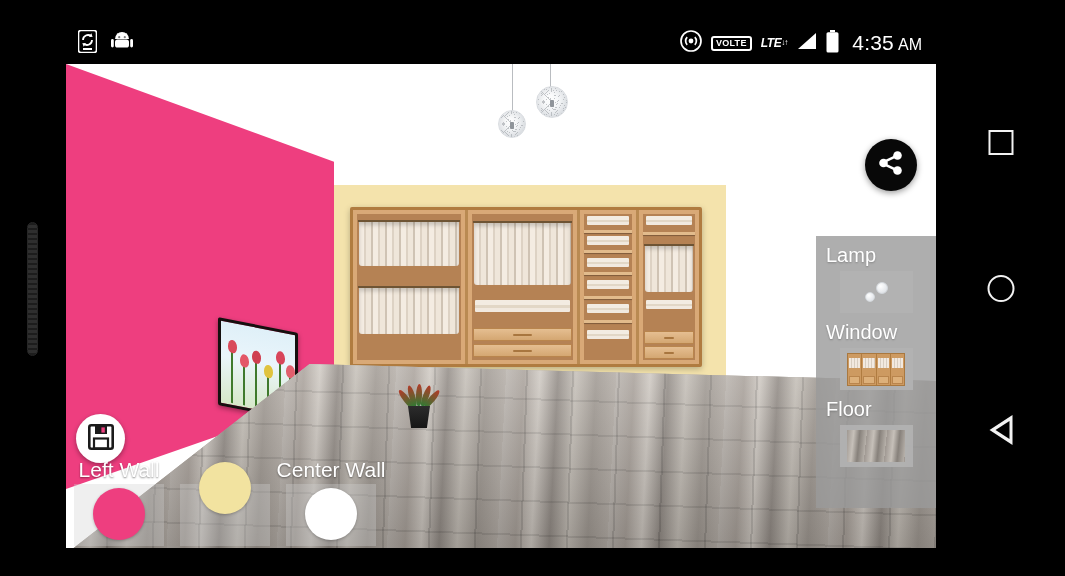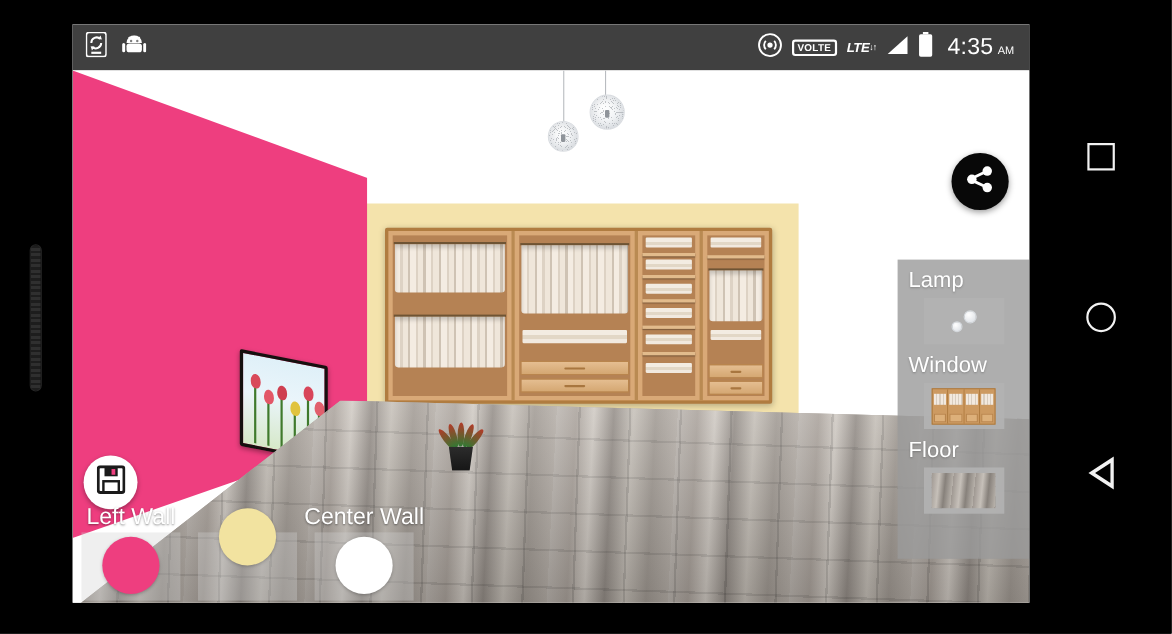--- a/index.html
+++ b/index.html
@@ -34,42 +34,42 @@
     left: 66px; top: 22px;
     width: 870px; height: 526px;
     background: #fff;
     overflow: hidden;
   }
 
   
   #statusbar {
     position: absolute; left: 0; top: 0;
     width: 100%; height: 42px;
-    background: #404040;
+    background: #000000;
     display: flex; align-items: center;
     padding: 0 14px 0 12px;
     color: #fff;
   }
   .sb-left { display: flex; align-items: center; gap: 14px; }
   .sb-right { display: flex; align-items: center; gap: 9px; margin-left: auto; }
 
   .ic { display: block; }
 
   .volte-badge {
     border: 2px solid #fff; border-radius: 3px;
     font-size: 9px; font-weight: bold; letter-spacing: .3px;
     padding: 1px 3px; line-height: 1; color: #fff;
   }
   .lte-wrap { display: flex; flex-direction: row; align-items: center; line-height: 1; font-style: italic; }
   .lte-txt { font-size: 12px; font-weight: bold; letter-spacing: -.4px; }
   .lte-arrows { font-size: 8px; letter-spacing: -1px; margin-top: -1px; }
 
   #clock { display: flex; align-items: baseline; gap: 4px; margin-left: 4px; }
   #clock .time { font-size: 21px; letter-spacing: .2px; }
-  #clock .ampm { font-size: 10px; }
+  #clock .ampm { font-size: 16px; }
 
   
   #scene {
     position: absolute; left: 0; top: 42px;
     width: 870px; height: 484px;
     background: #ffffff;
     overflow: hidden;
   }
 
   

